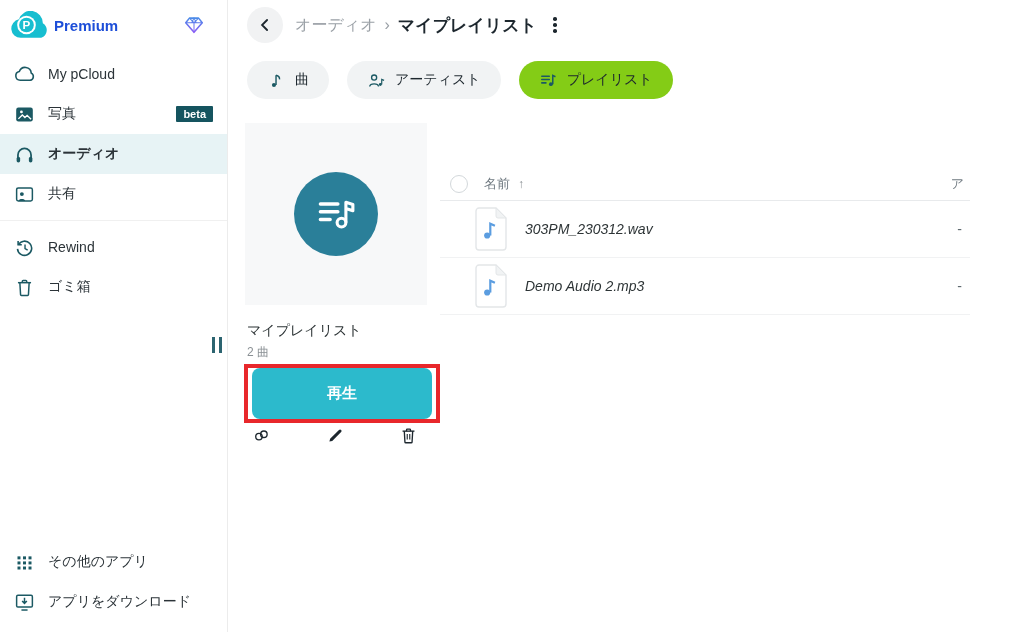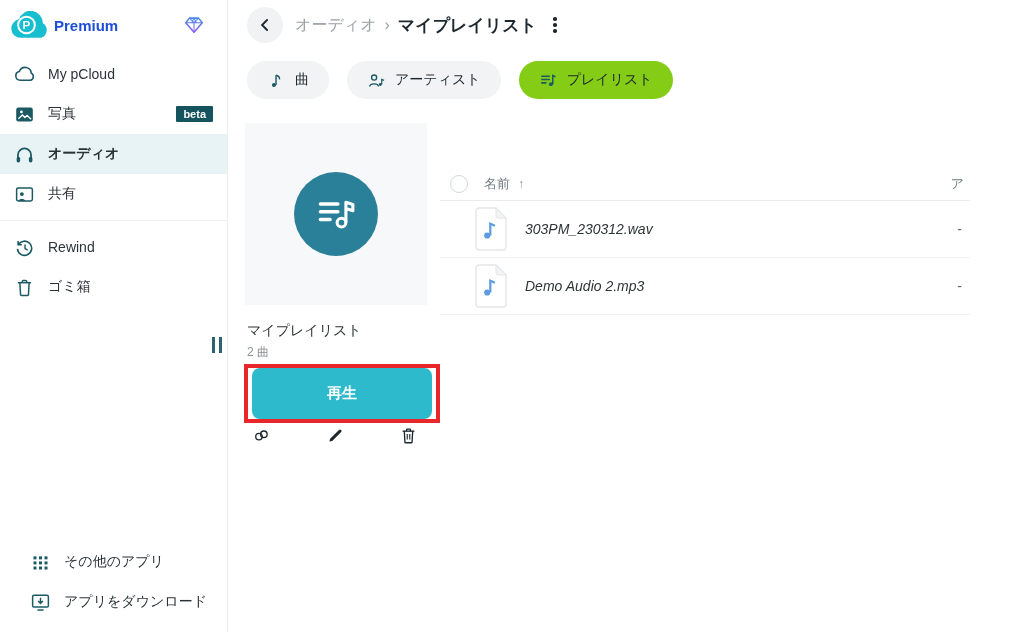--- a/index.html
+++ b/index.html
@@ -14,21 +14,21 @@
   .diamond{width:22px;height:22px;margin-right:6px;}
   .nav{margin-top:4px;}
   .nav-item{display:flex;align-items:center;height:40px;padding:0 14px;color:#2b3338;font-size:14px;cursor:pointer;}
   .nav-item .nicon{width:21px;height:21px;color:#1b5963;flex:0 0 auto;margin-right:13px;display:flex;align-items:center;justify-content:center;}
   .nav-item.selected{background:#e7f3f5;font-weight:bold;}
   .nav-label{flex:1;white-space:nowrap;}
   .beta-badge{background:#15545f;color:#fff;font-size:11px;border-radius:1px;padding:2px 7px;font-weight:bold;}
   .nav-divider{height:1px;background:#f0f0f0;margin:6px 0;}
   .resize-handle{position:absolute;right:5px;top:337px;display:flex;gap:4px;cursor:col-resize;}
   .resize-handle span{display:block;width:3px;height:16px;background:#2c6470;}
-  .sidebar-bottom{position:absolute;left:16px;bottom:10px;width:100%;}
+  .sidebar-bottom{position:absolute;left:0;bottom:10px;width:100%;}
 
   
   .main{position:absolute;left:228px;top:0;width:796px;height:632px;}
   .topbar{position:absolute;left:19px;top:7px;height:36px;display:flex;align-items:center;}
   .back-btn{width:36px;height:36px;border-radius:50%;background:#f1f2f3;display:flex;align-items:center;justify-content:center;color:#1d272e;cursor:pointer;border:none;}
   .crumb-parent{margin-left:12px;font-size:16px;color:#9aa0a6;cursor:pointer;}
   .crumb-sep{margin:0 8px;font-size:16px;color:#9aa0a6;}
   .crumb-current{font-size:17px;font-weight:bold;color:#1d272e;}
   .kebab{margin-left:10px;display:flex;flex-direction:column;gap:2.5px;padding:4px 6px;cursor:pointer;}
   .kebab i{width:3.5px;height:3.5px;border-radius:50%;background:#1d272e;}

